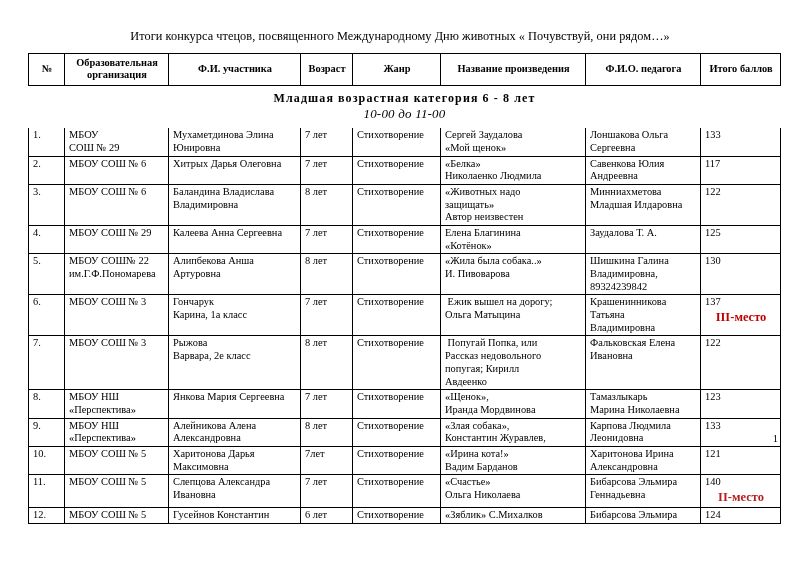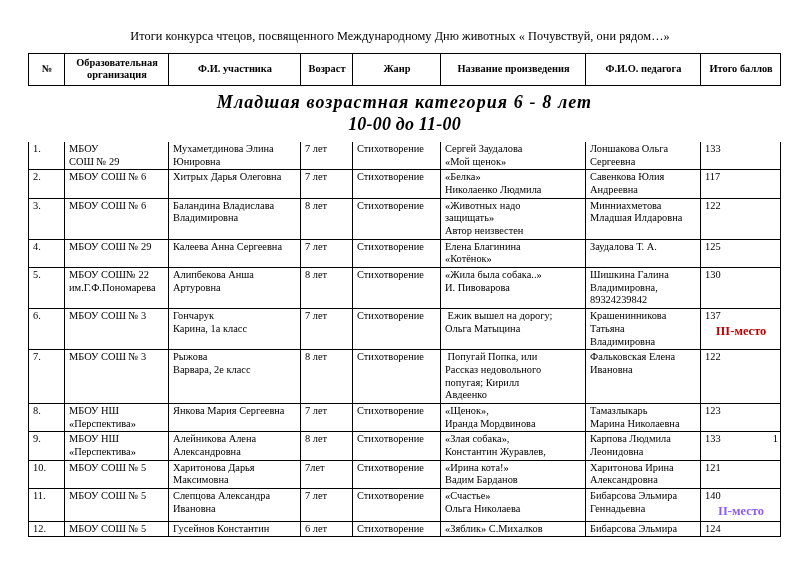--- a/index.html
+++ b/index.html
@@ -67,30 +67,29 @@
   
   tr.category td {
     border-left: 1px solid #ffffff;
     border-right: 1px solid #ffffff;
     border-top: 1px solid #ffffff;
     border-bottom: 1px solid #ffffff;
     text-align: center;
     padding: 5px 0 5px 0;
   }
   .cat-line1 {
-    font-style: italic;
     font-weight: bold;
-    font-size: 18px;
+    font-size: 12px;
     letter-spacing: 1.1px;
     line-height: 1.25;
   }
   .cat-line2 {
     font-style: italic;
-    font-weight: bold;
-    font-size: 18px;
+    font-weight: normal;
+    font-size: 13px;
     letter-spacing: 0.2px;
     line-height: 1.25;
   }
 
   
   col.c-num     { width: 36px;  }
   col.c-org     { width: 104px; }
   col.c-part    { width: 132px; }
   col.c-age     { width: 52px;  }
   col.c-genre   { width: 88px;  }
@@ -472,21 +471,21 @@
               <span>«Счастье»</span>
               <span>Ольга Николаева</span>
             </div>
           </td>
           <td>
             <div class="cell-lines">
               <span>Бибарсова Эльмира</span>
               <span>Геннадьевна</span>
             </div>
           </td>
-          <td class="c-total"><span>140</span><span class="place" style="color: #8b5cf6;">II-место</span></td>
+          <td class="c-total"><span>140</span><span class="place" style="color: #b91c1c;">II-место</span></td>
         </tr>
         <tr>
           <td class="c-num">12.</td>
           <td>
             <div class="cell-lines">
               <span>МБОУ СОШ № 5</span>
             </div>
           </td>
           <td>
             <div class="cell-lines">

